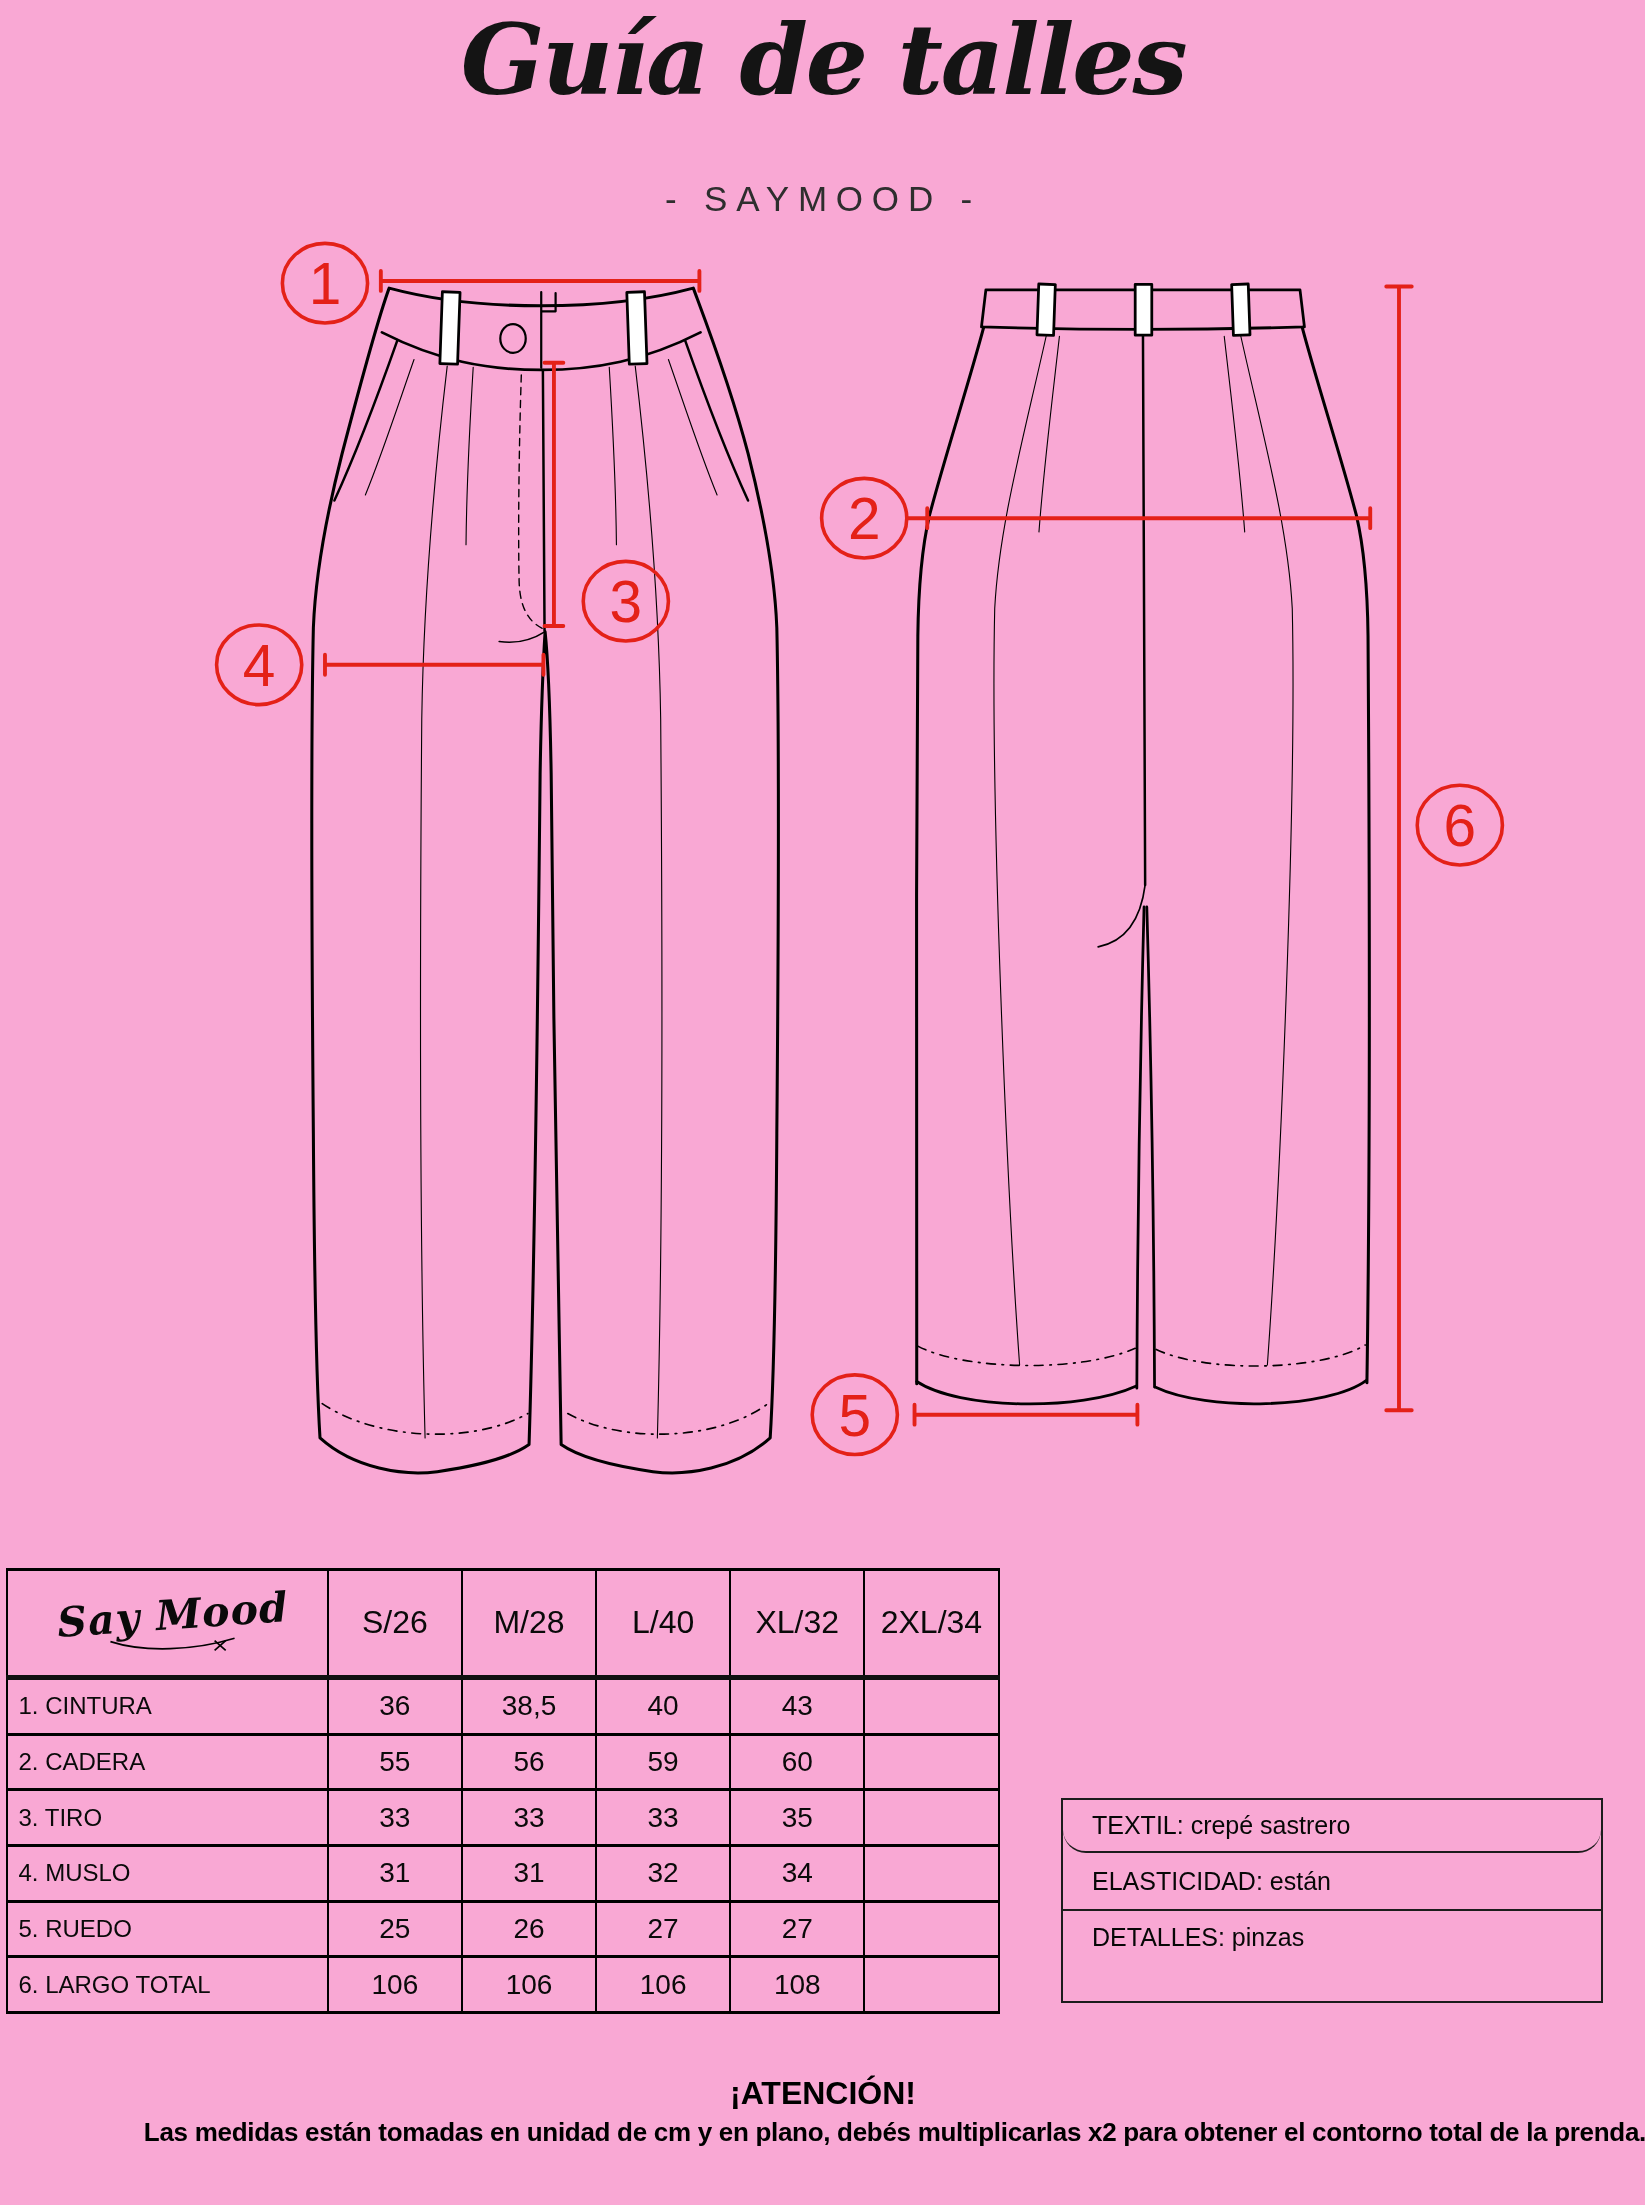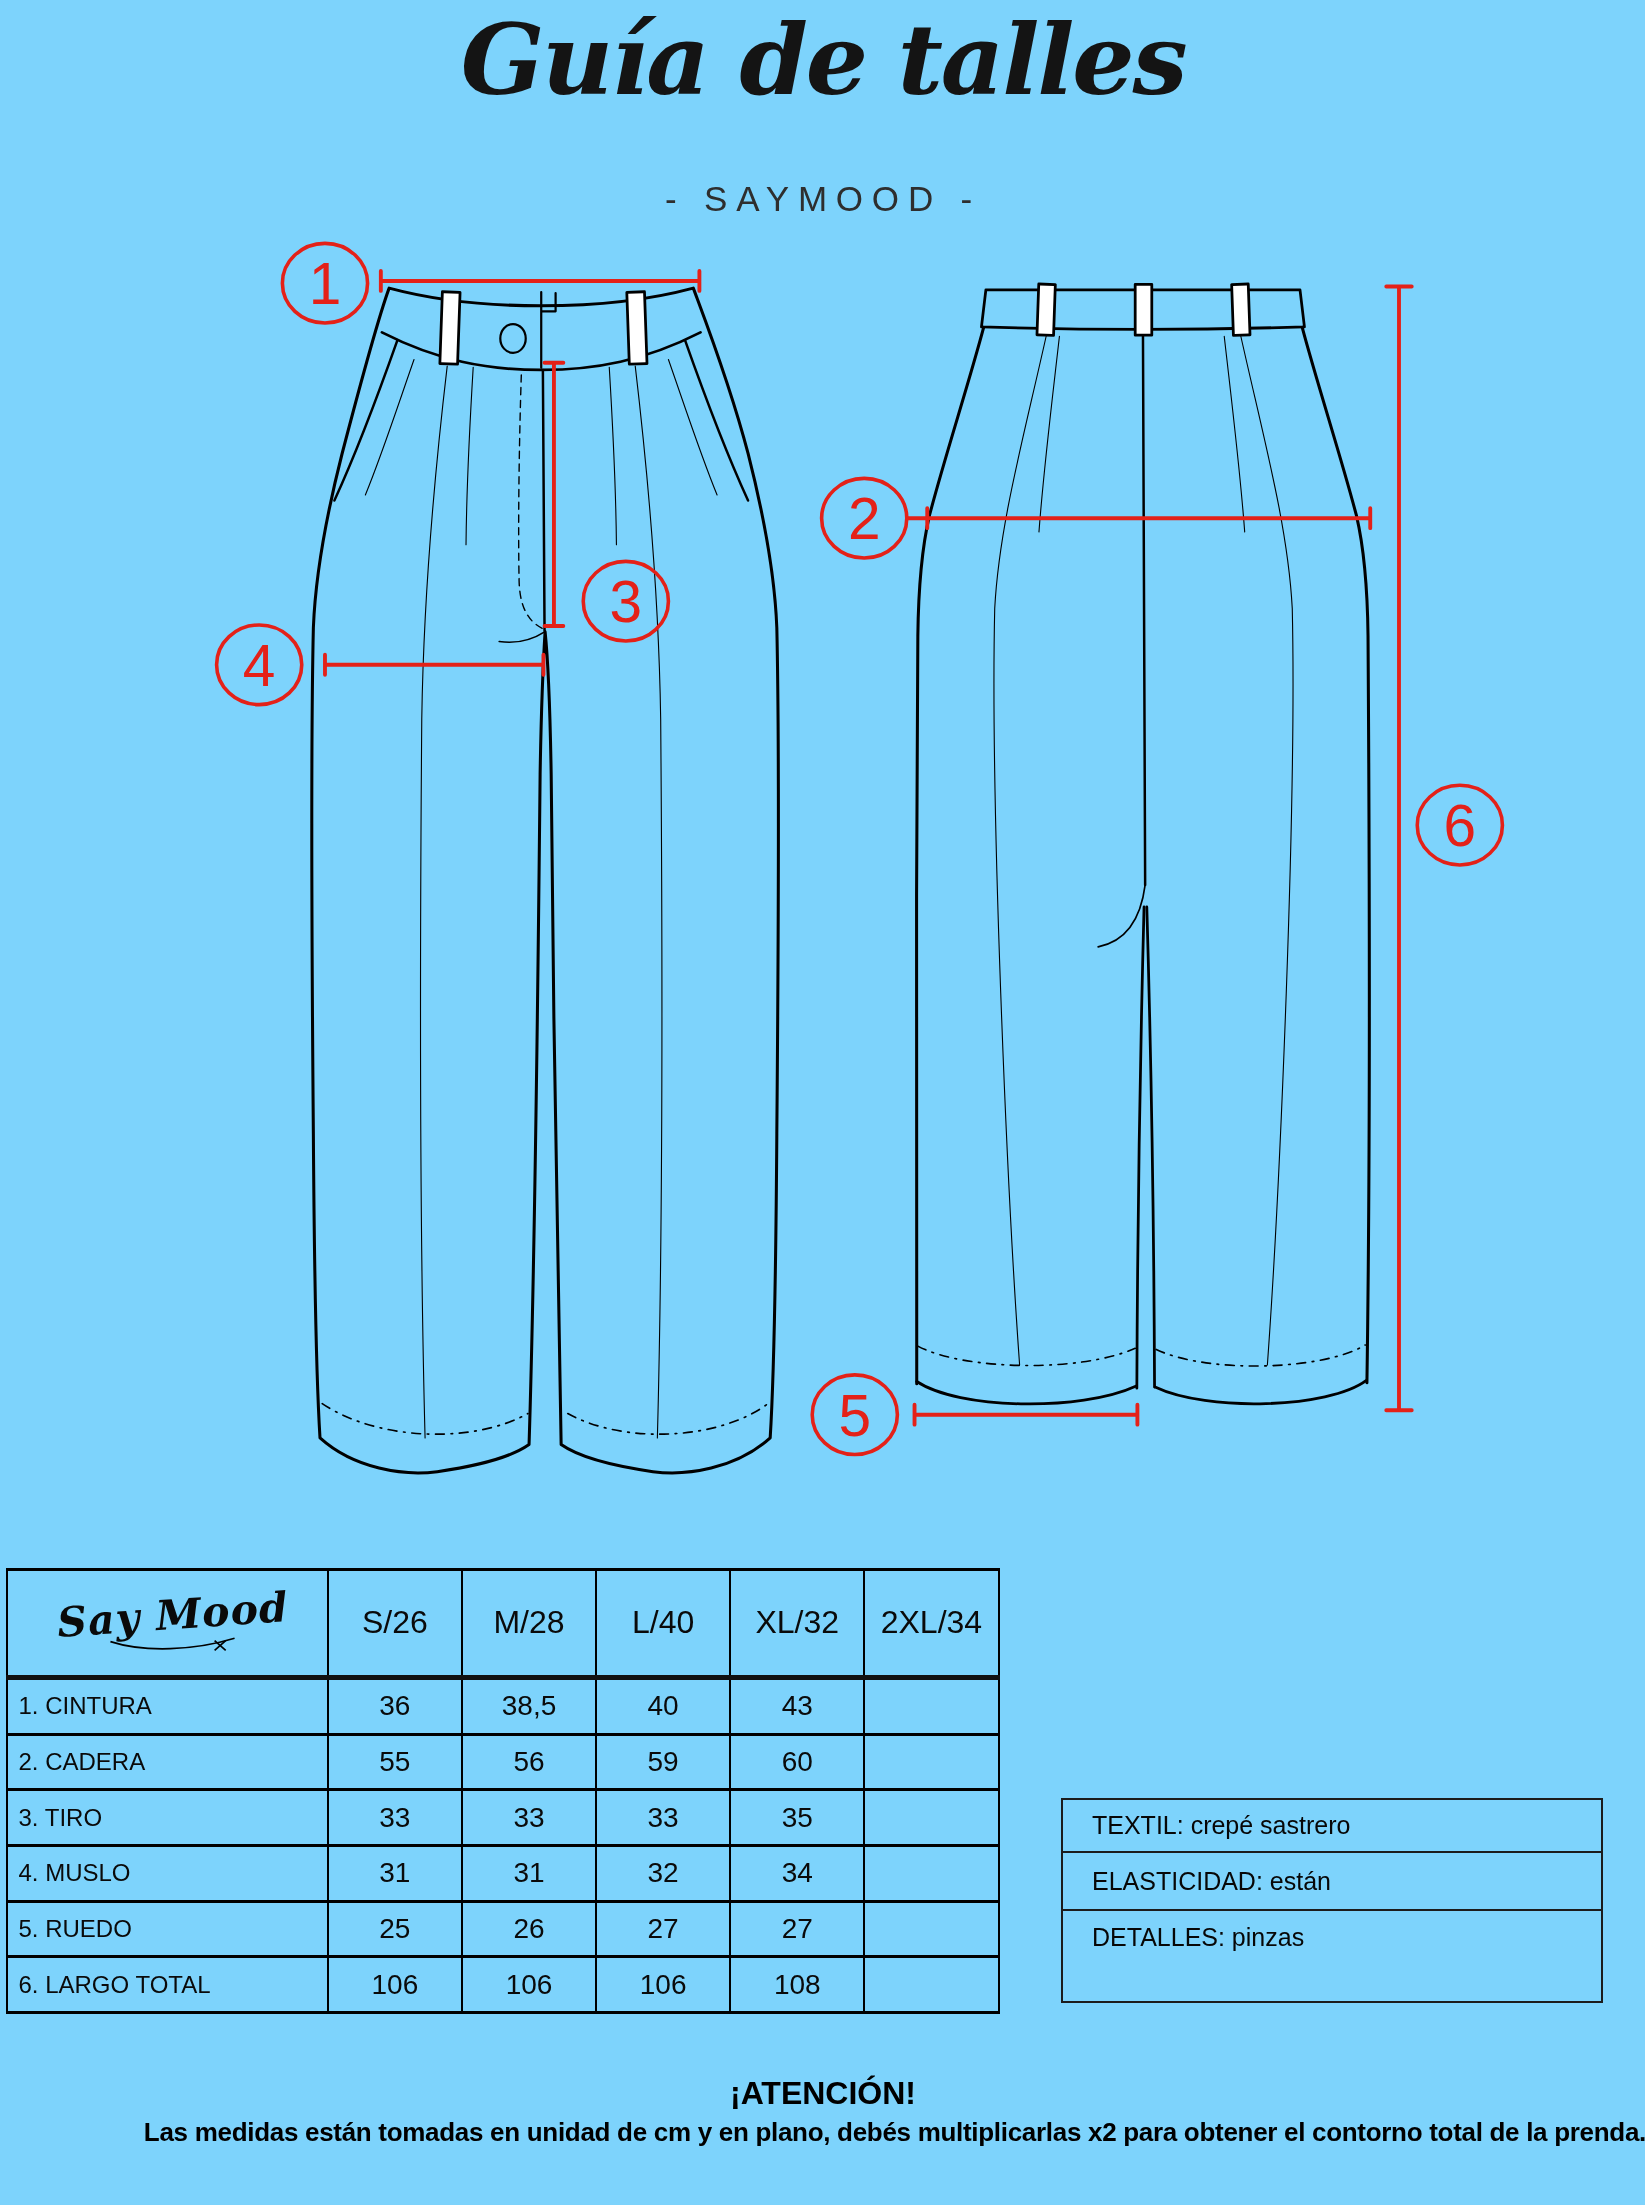--- a/index.html
+++ b/index.html
@@ -1,19 +1,19 @@
 <!DOCTYPE html>
 <html style="font-size:8.8px"><head>
 <meta charset="utf-8">
 <style>
   html,body{margin:0;padding:0;background:#fff;}
   #page{
     position:relative;
     width:1646px;height:2205px;
-    background:#7dd3fc;
+    background:#f9a8d4;
     font-family:"Liberation Sans",sans-serif;
     color:#000;
     overflow:hidden;
   }
   
   .title{
     position:absolute;left:0;top:4.4px;width:100%;
     text-align:center;
     font-family:"DejaVu Serif",serif;
     font-style:italic;font-weight:700;
@@ -74,21 +74,21 @@
     border:2.8px solid #1c1c1c;
     box-sizing:border-box;
   }
   .details-row{
     box-sizing:border-box;
     border-bottom:2.8px solid #1c1c1c;
     padding-left:29px;
     display:flex;align-items:center;
     font-size:25px;color:#070707;
   }
-  .details-row.r1{height:53px;}
+  .details-row.r1{height:53px;border-radius:23px;}
   .details-row.r2{height:58px;}
   .details-row.r3{height:88px;border-bottom:none;align-items:flex-start;padding-top:12px;}
   
   .warning-title{
     position:absolute;left:0;top:2075px;width:100%;
     text-align:center;font-weight:700;font-size:32px;color:#000;
   }
   .warning-body{
     position:absolute;left:0;top:2117px;width:100%;
     text-align:right;font-weight:700;font-size:26px;

